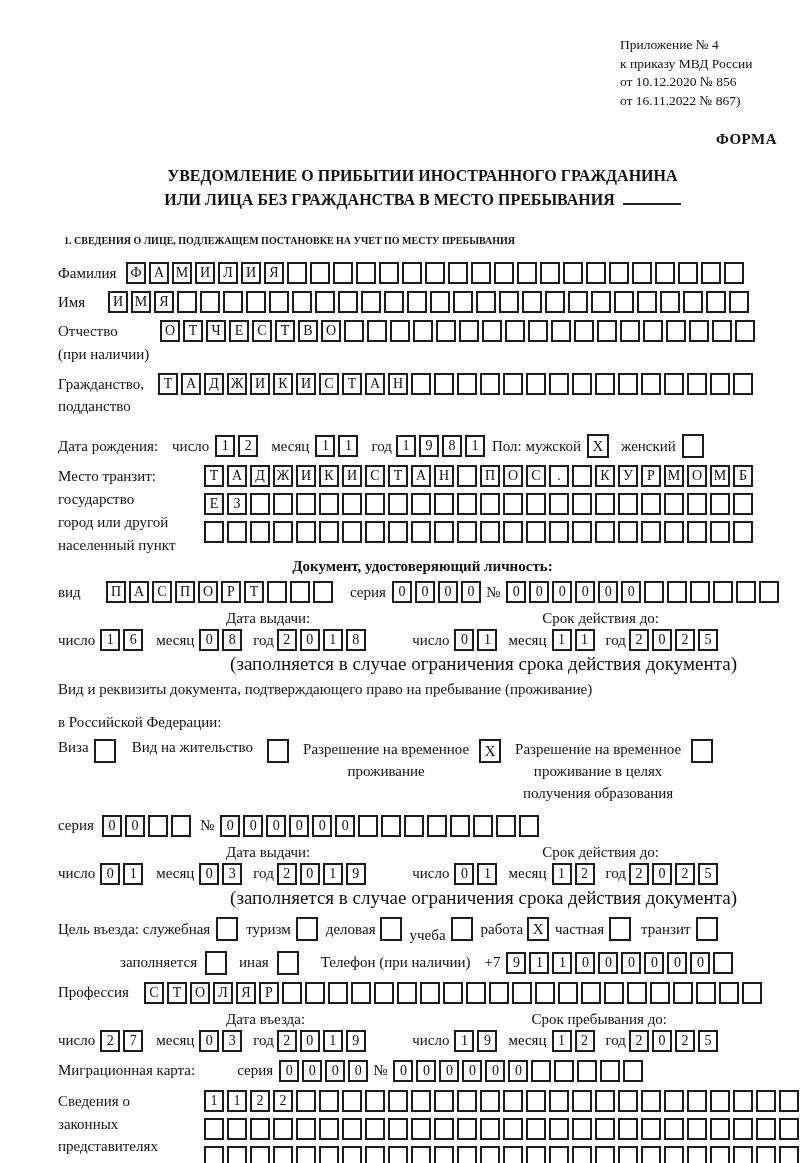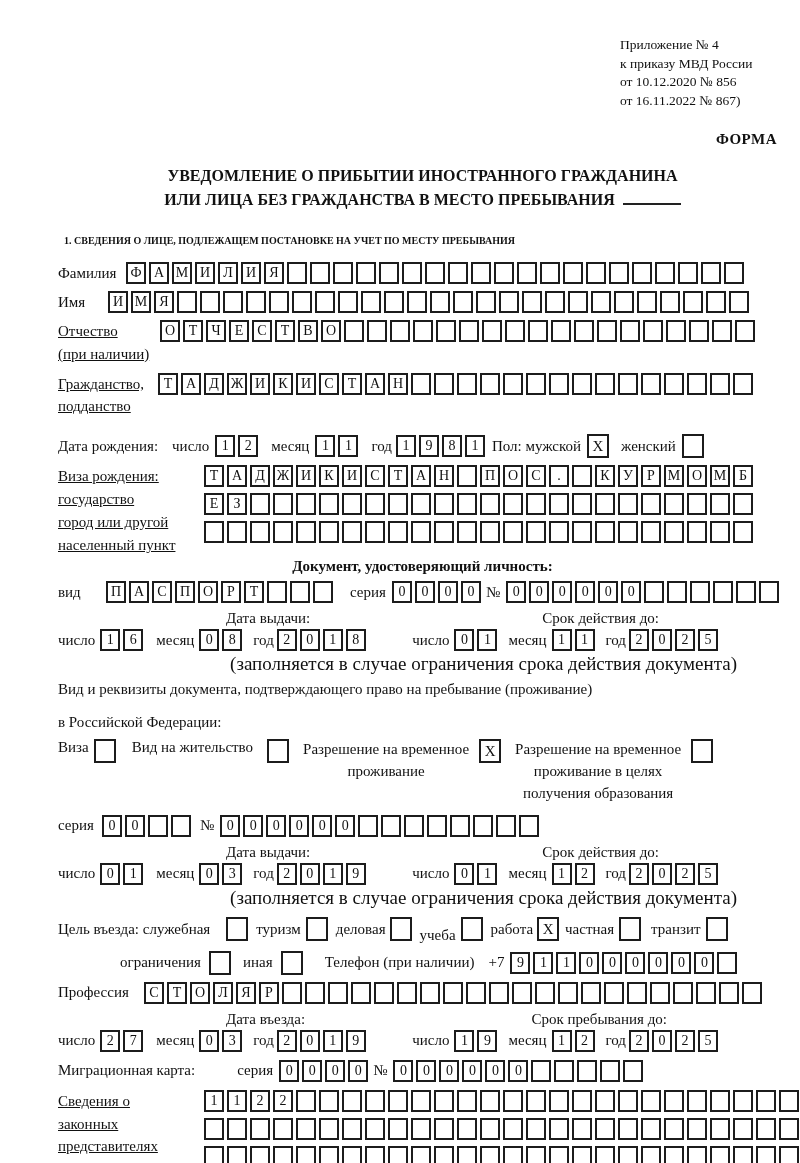--- a/index.html
+++ b/index.html
@@ -33,21 +33,21 @@
   .word{margin:0 6px 0 10px;flex:0 0 auto;}
   .word-first{margin-right:6px;flex:0 0 auto;}
   .dateheads{display:flex;margin-bottom:2px;}
   .daterow{display:flex;align-items:center;margin-bottom:2px;white-space:nowrap;}
   .dgroup{display:flex;align-items:center;white-space:nowrap;}
   .dgroup .word{margin:0 5px 0 8px;}
   .dgroup .word:first-child{margin-left:0;}
   .note{font-size:19px;text-align:right;padding-right:50px;margin-bottom:6px;}
   .center-lbl{text-align:center;line-height:1.45;flex:0 0 auto;}
   .stack .cells{display:block;margin-bottom:6px;}
-  .multi-lbl{line-height:1.52;text-decoration:underline;}
+  .multi-lbl{line-height:1.52;}
   .docheading{font-weight:bold;text-align:center;margin:2px 0 6px 0;}
 </style>
 </head>
 <body>
 
 <div class="page">
 
   <div class="hdr-block small">
     <div>Приложение № 4</div>
     <div>к приказу МВД России</div>
@@ -99,21 +99,21 @@
     <span class="word" style="margin-right:4px;">год</span>
     <span class="cells"><span class="cell">1</span><span class="cell">9</span><span class="cell">8</span><span class="cell">1</span></span>
     <span class="word-first" style="margin-left:4px;">Пол: мужской</span>
     <span class="checkbox">X</span>
     <span class="word" style="margin-left:12px;">женский</span>
     <span class="checkbox"></span>
   </div>
 
   <div class="row top" style="margin-top:5px;margin-bottom:2px;">
     <span class="lbl multi-lbl" style="width:146px">
-      <span>Виза рождения:</span><br>
+      <span>Место транзит:</span><br>
       <span>государство</span><br>
       <span>город или другой</span><br>
       <span>населенный пункт</span>
     </span>
     <span class="stack">
       <span class="cells"><span class="cell">Т</span><span class="cell">А</span><span class="cell">Д</span><span class="cell">Ж</span><span class="cell">И</span><span class="cell">К</span><span class="cell">И</span><span class="cell">С</span><span class="cell">Т</span><span class="cell">А</span><span class="cell">Н</span><span class="cell"></span><span class="cell">П</span><span class="cell">О</span><span class="cell">С</span><span class="cell">.</span><span class="cell"></span><span class="cell">К</span><span class="cell">У</span><span class="cell">Р</span><span class="cell">М</span><span class="cell">О</span><span class="cell">М</span><span class="cell">Б</span></span>
       <span class="cells"><span class="cell">Е</span><span class="cell">З</span><span class="cell"></span><span class="cell"></span><span class="cell"></span><span class="cell"></span><span class="cell"></span><span class="cell"></span><span class="cell"></span><span class="cell"></span><span class="cell"></span><span class="cell"></span><span class="cell"></span><span class="cell"></span><span class="cell"></span><span class="cell"></span><span class="cell"></span><span class="cell"></span><span class="cell"></span><span class="cell"></span><span class="cell"></span><span class="cell"></span><span class="cell"></span><span class="cell"></span></span>
       <span class="cells"><span class="cell"></span><span class="cell"></span><span class="cell"></span><span class="cell"></span><span class="cell"></span><span class="cell"></span><span class="cell"></span><span class="cell"></span><span class="cell"></span><span class="cell"></span><span class="cell"></span><span class="cell"></span><span class="cell"></span><span class="cell"></span><span class="cell"></span><span class="cell"></span><span class="cell"></span><span class="cell"></span><span class="cell"></span><span class="cell"></span><span class="cell"></span><span class="cell"></span><span class="cell"></span><span class="cell"></span></span>
     </span>
   </div>
@@ -199,38 +199,38 @@
       <span class="cells"><span class="cell">0</span><span class="cell">1</span></span>
       <span class="word">месяц</span>
       <span class="cells"><span class="cell">1</span><span class="cell">2</span></span>
       <span class="word" style="margin-right:3px;">год</span>
       <span class="cells"><span class="cell">2</span><span class="cell">0</span><span class="cell">2</span><span class="cell">5</span></span>
     </span>
   </div>
   <div class="note">(заполняется в случае ограничения срока действия документа)</div>
 
   <div class="row">
-    <span style="margin-right:16px;">Цель въезда: служебная</span>
+    <span style="margin-right:6px;">Цель въезда: служебная</span>
     <span class="checkbox"></span>
     <span style="margin:0 5px 0 8px;">туризм</span>
     <span class="checkbox"></span>
     <span style="margin:0 4px 0 8px;">деловая</span>
     <span class="checkbox"></span>
     <span style="margin:12px 5px 0 8px;">учеба</span>
     <span class="checkbox"></span>
     <span style="margin:0 4px 0 8px;">работа</span>
     <span class="checkbox">X</span>
     <span style="margin:0 5px 0 6px;">частная</span>
     <span class="checkbox"></span>
     <span style="margin:0 6px 0 10px;">транзит</span>
     <span class="checkbox"></span>
   </div>
 
   <div class="row" style="margin-left:62px;">
-    <span style="margin-right:8px;">ограничения</span>
+    <span style="margin-right:8px;">заполняется</span>
     <span class="checkbox"></span>
     <span style="margin:0 8px 0 12px;">иная</span>
     <span class="checkbox"></span>
     <span style="margin:0 14px 0 22px;">Телефон (при наличии)</span>
     <span style="margin-right:6px;">+7</span>
     <span class="cells"><span class="cell">9</span><span class="cell">1</span><span class="cell">1</span><span class="cell">0</span><span class="cell">0</span><span class="cell">0</span><span class="cell">0</span><span class="cell">0</span><span class="cell">0</span><span class="cell"></span></span>
   </div>
 
   <div class="row">
     <span class="lbl" style="width:86px">Профессия</span>

